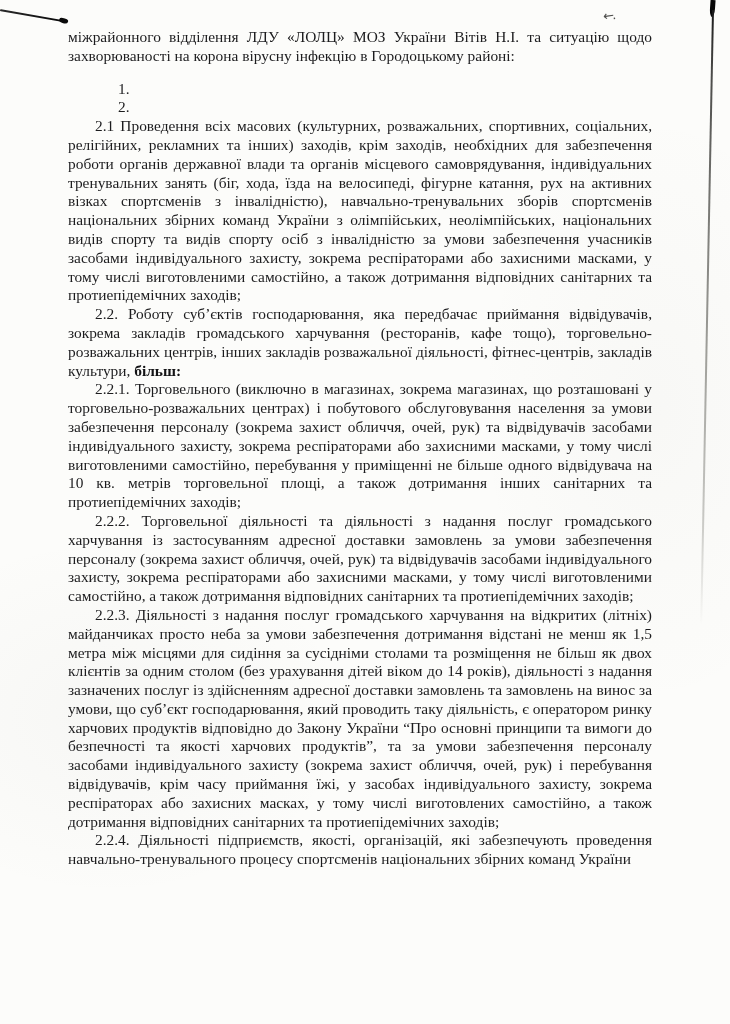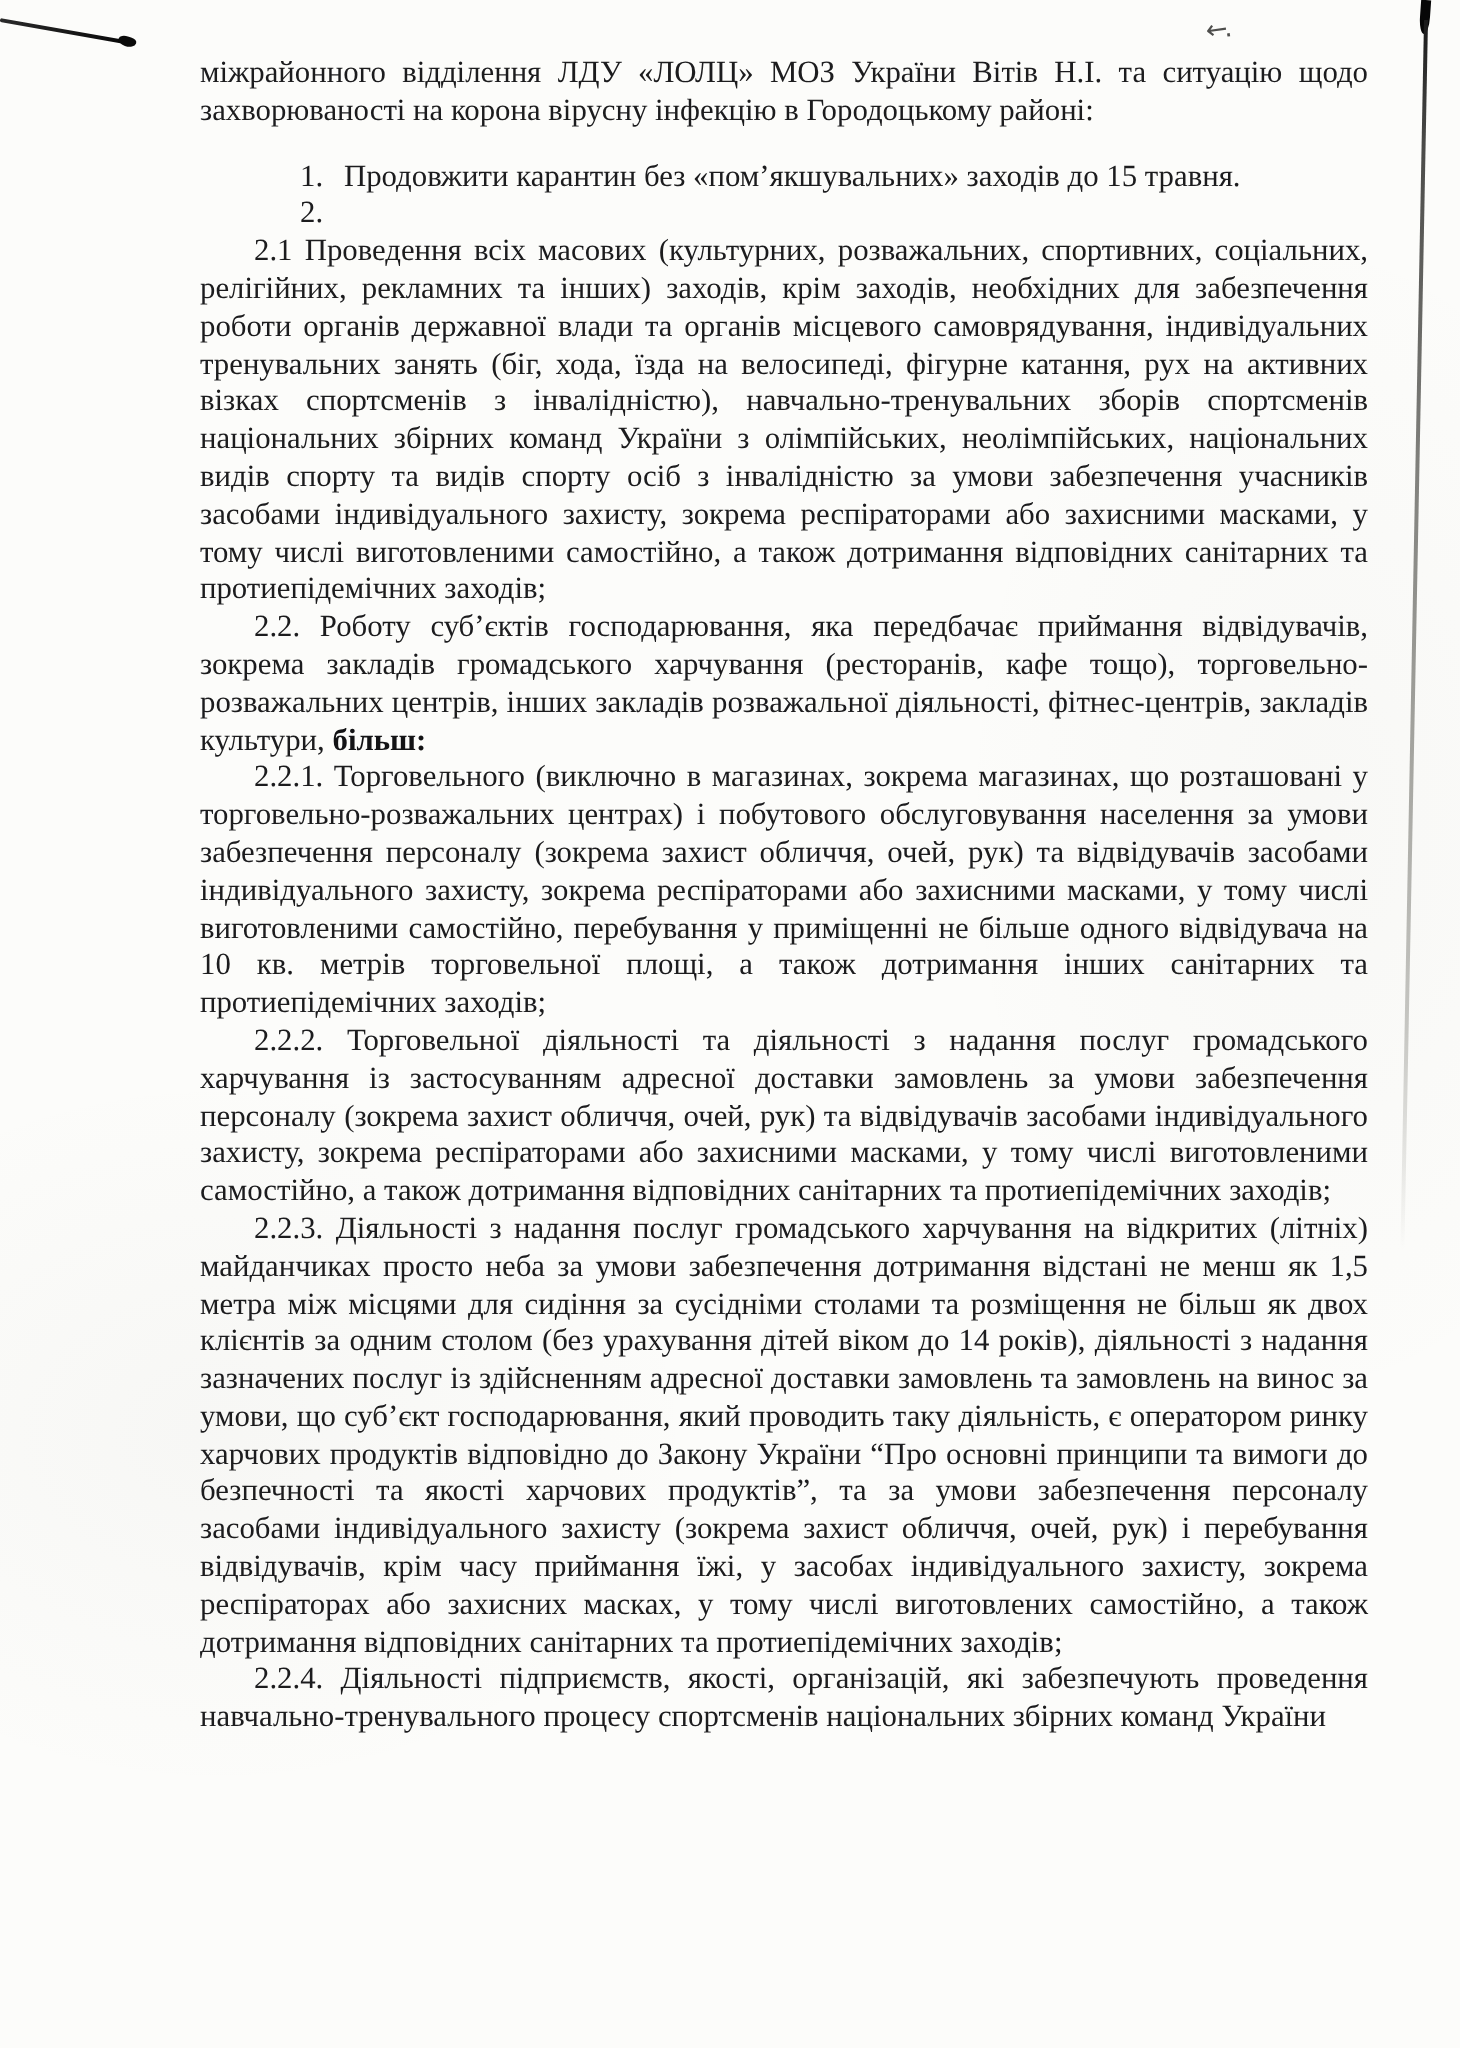--- a/index.html
+++ b/index.html
@@ -62,21 +62,21 @@
     left: 603px; top: 8px;
     font-family: "DejaVu Sans", sans-serif;
     font-size: 13px;
     color: #4e4e4c;
     transform: rotate(-8deg);
     letter-spacing: -2px;
   }
   
   .doc {
     position: absolute;
-    left: 100px;
+    left: 68px;
     top: 28px;
     width: 584px;
     font-size: 15.4px;
     line-height: 18.8px;
     text-align: justify;
   }
   .doc p { margin: 0; }
   .intro { margin-left: 14px; }
   .heading {
     margin-top: 16px;
@@ -106,21 +106,20 @@
   <div class="art-arrow">←.</div>
 
   <div class="doc">
 
     <p class="intro">міжрайонного відділення ЛДУ «ЛОЛЦ» МОЗ України Вітів Н.І. та ситуацію щодо захворюваності на корона вірусну інфекцію в Городоцькому районі:</p>
 
 
     <div class="list">
       <div class="li">
         <span class="marker">1.</span>
-        <span class="li-text"><span>Продовжити карантин без «пом’якшувальних» заходів до 15 травня.</span><b></b></span>
       </div>
       <div class="li">
         <span class="marker">2.</span>
       </div>
     </div>
 
     <p class="p p-first">2.1 Проведення всіх масових (культурних, розважальних, спортивних, соціальних, релігійних, рекламних та інших) заходів, крім заходів, необхідних для забезпечення роботи органів державної влади та органів місцевого самоврядування, індивідуальних тренувальних занять (біг, хода, їзда на велосипеді, фігурне катання, рух на активних візках спортсменів з інвалідністю), навчально-тренувальних зборів спортсменів національних збірних команд України з олімпійських, неолімпійських, національних видів спорту та видів спорту осіб з інвалідністю за умови забезпечення учасників засобами індивідуального захисту, зокрема респіраторами або захисними масками, у тому числі виготовленими самостійно, а також дотримання відповідних санітарних та протиепідемічних заходів;</p>
 
     <p class="p"><span>2.2. Роботу суб’єктів господарювання, яка передбачає приймання відвідувачів, зокрема закладів громадського харчування (ресторанів, кафе тощо), торговельно-розважальних центрів, інших закладів розважальної діяльності, фітнес-центрів, закладів культури, </span><b>більш:</b></p>
 

